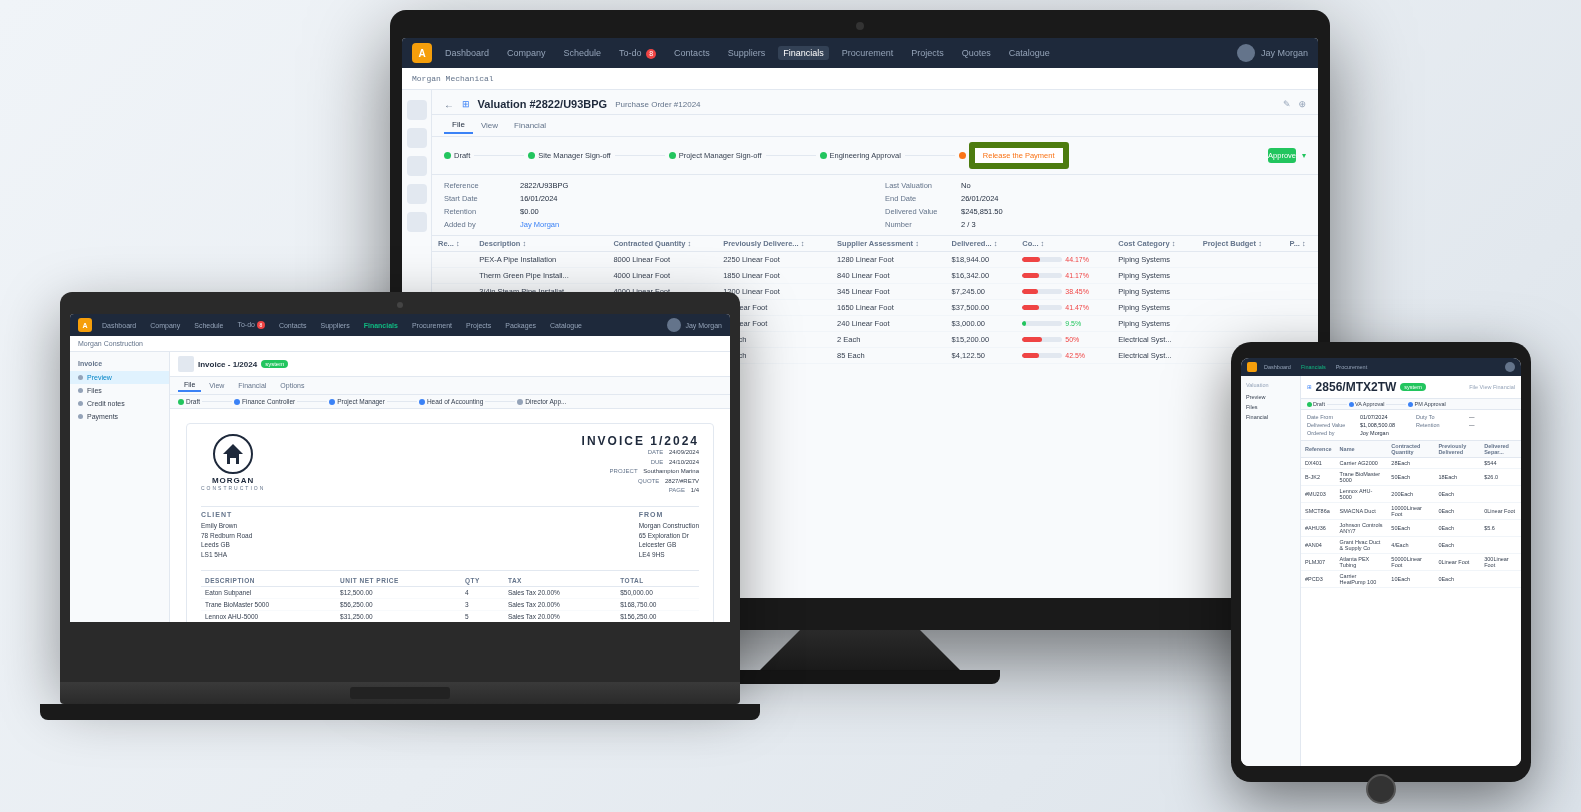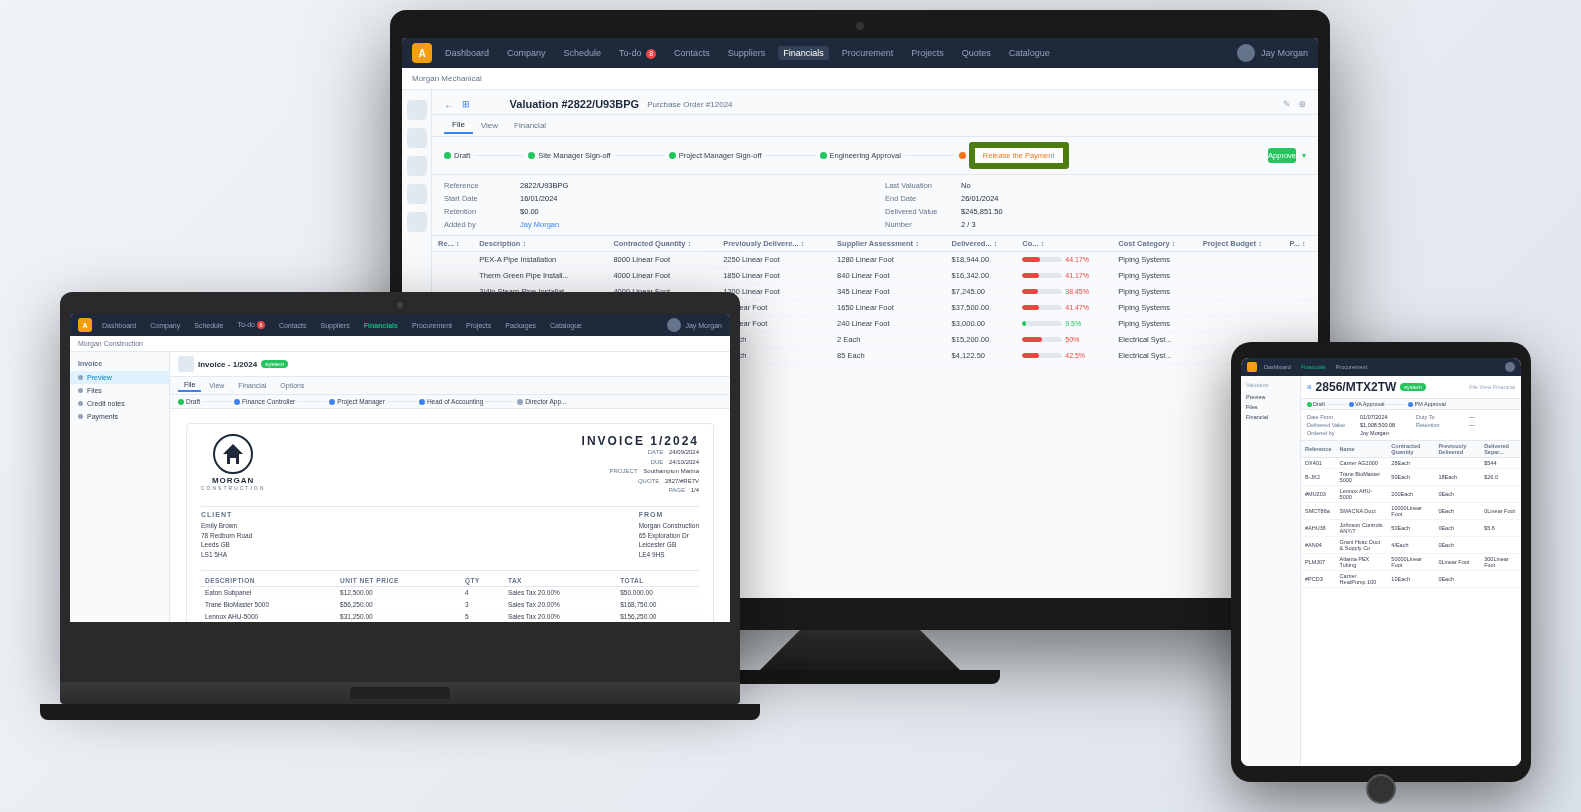--- a/index.html
+++ b/index.html
@@ -238,33 +238,33 @@
     .monitor-breadcrumb {
       height: 22px;
       background: #fff;
       border-bottom: 1px solid #e2e8f0;
       display: flex;
       align-items: center;
       padding: 0 10px;
       gap: 4px;
       font-size: 8px;
       color: #64748b;
+      font-family: Liberation Mono, monospace;
     }
     .doc-header {
       padding: 8px 12px 4px;
       border-bottom: 1px solid #e2e8f0;
       display: flex;
       align-items: center;
       gap: 8px;
     }
     .doc-title {
       font-size: 11px;
       font-weight: 700;
       color: #1e293b;
-      margin-left: 32px;
     }
     .doc-subtitle {
       font-size: 8px;
       color: #64748b;
     }
 
     
     .workflow-bar {
       display: flex;
       align-items: center;

